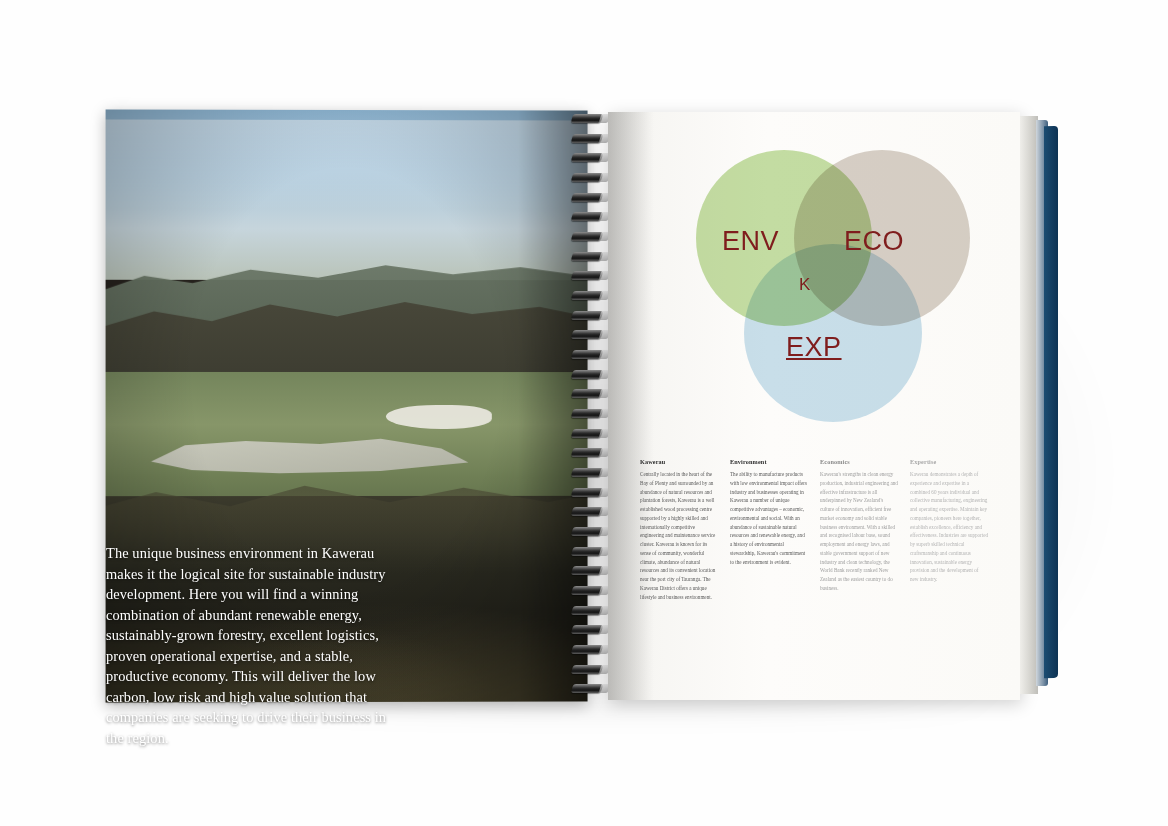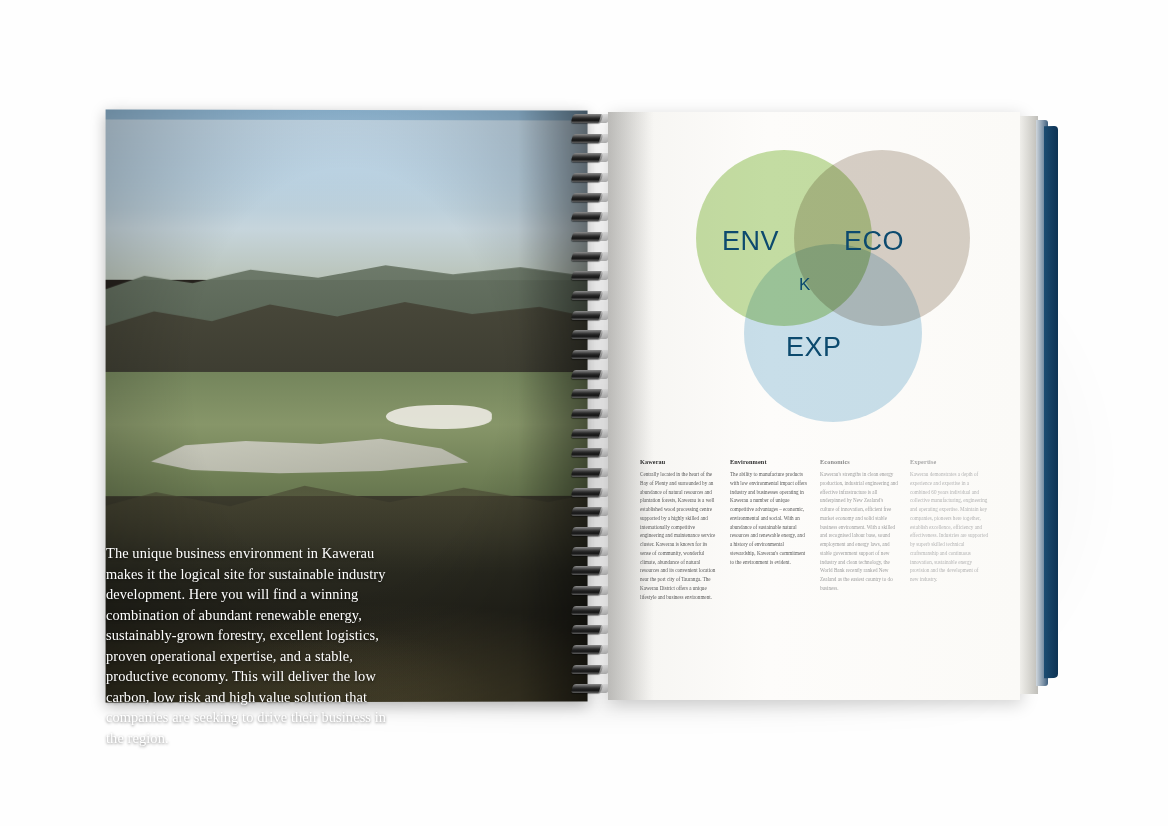--- a/index.html
+++ b/index.html
@@ -209,26 +209,26 @@
     mix-blend-mode: multiply;
   }
   .c-env { left: 10px; top: 10px; width: 176px; height: 176px; background: rgba(183, 215, 143, 0.80); }
   .c-eco { left: 108px; top: 10px; width: 176px; height: 176px; background: rgba(206, 198, 188, 0.80); }
   .c-exp { left: 58px; top: 104px; width: 178px; height: 178px; background: rgba(187, 217, 233, 0.78); }
 
   .venn-label {
     position: absolute;
     font-family: "Liberation Sans", sans-serif;
     font-weight: 400;
-    color: #0c4a6e;
+    color: #7f1d1d;
     letter-spacing: 0.5px;
   }
   .lbl-env { left: 36px; top: 86px; font-size: 27px; }
   .lbl-eco { left: 158px; top: 86px; font-size: 27px; }
-  .lbl-exp { left: 100px; top: 192px; font-size: 27px; }
+  .lbl-exp { left: 100px; top: 192px; font-size: 27px; text-decoration: underline; }
   .lbl-k   { left: 113px; top: 135px; font-size: 17px; }
 
   
   .cols {
     position: absolute;
     left: 640px;
     top: 458px;
     width: 352px;
     display: flex;
     gap: 12px;

